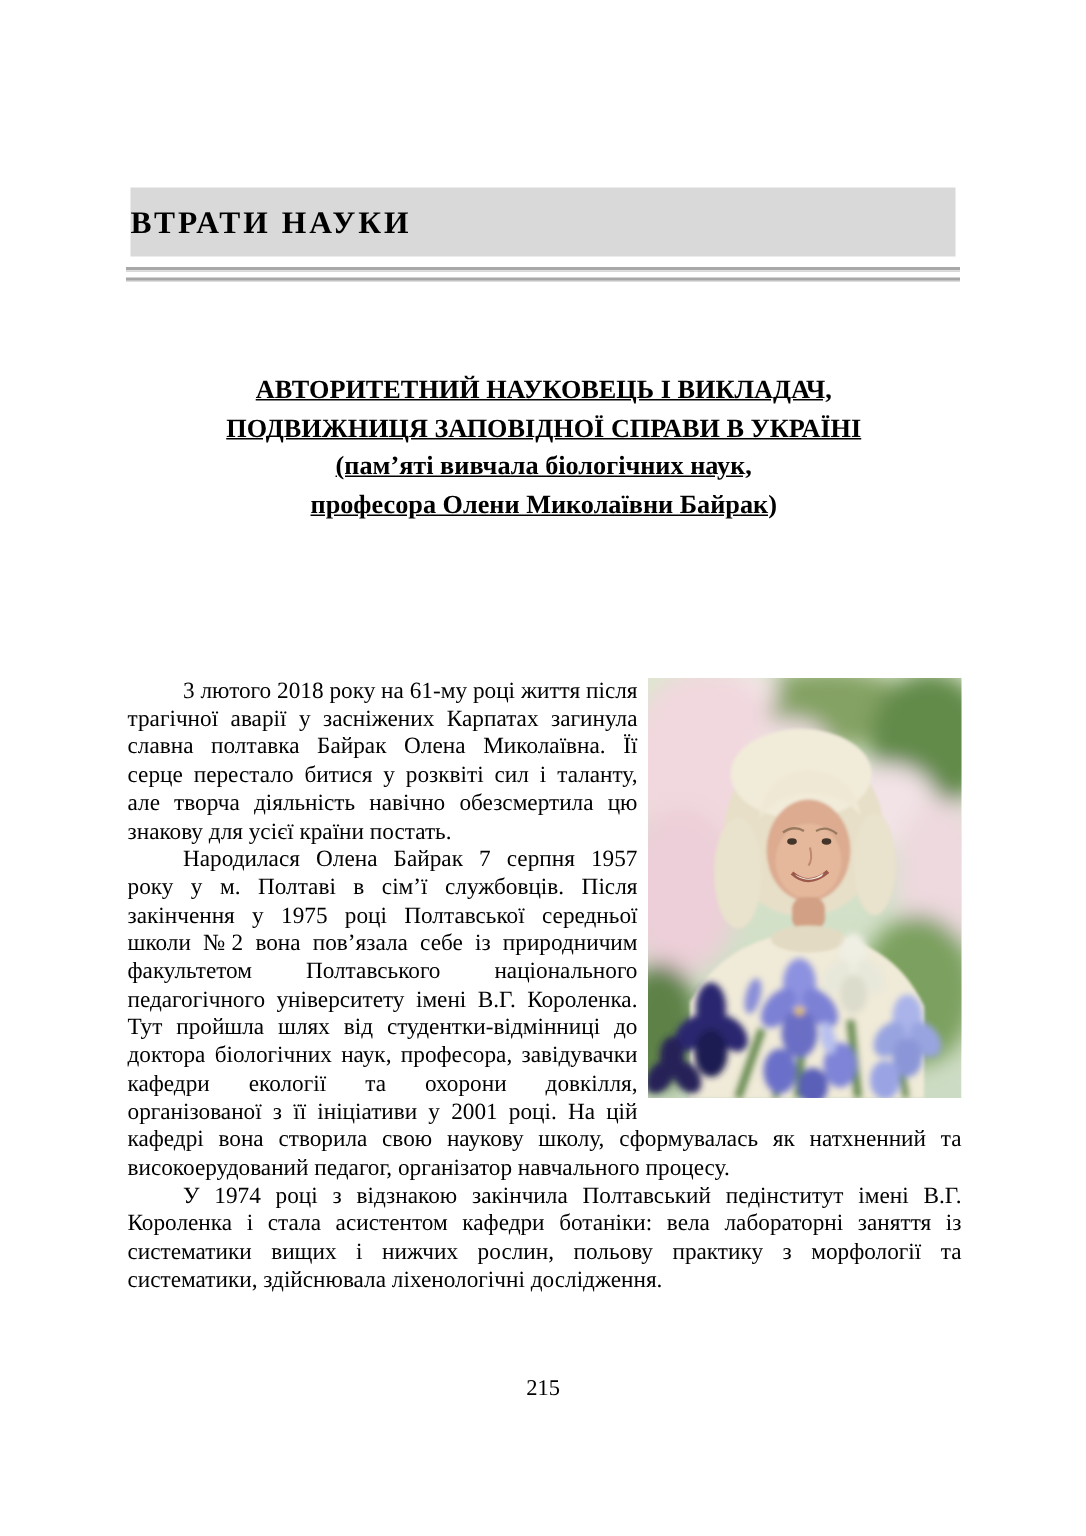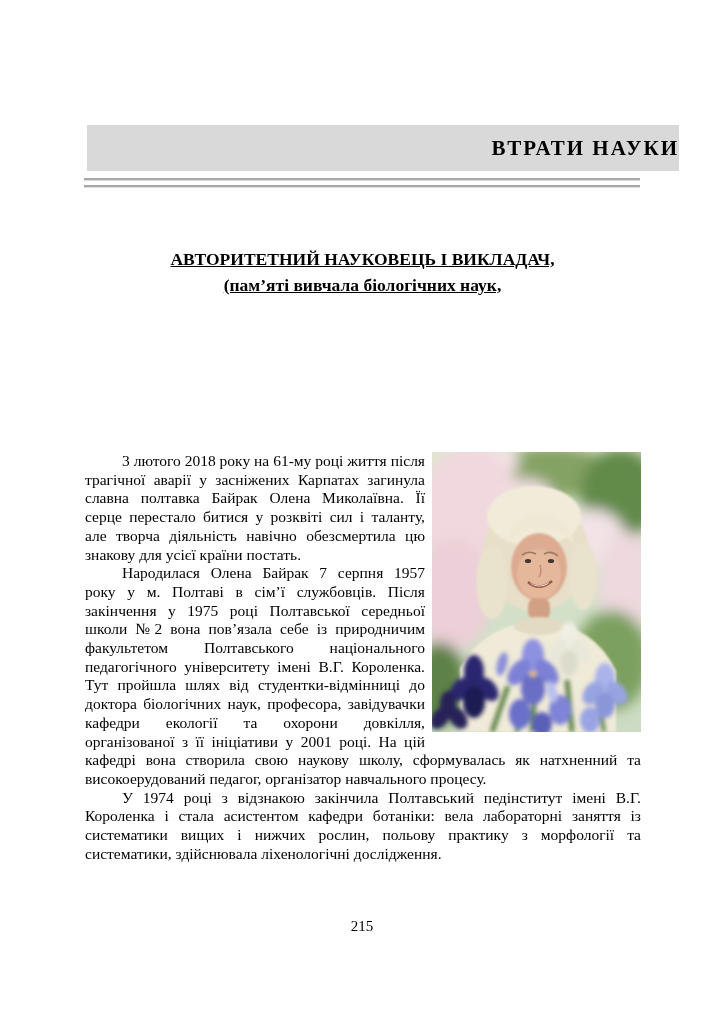--- a/index.html
+++ b/index.html
@@ -12,23 +12,23 @@
   }
   .page {
     position: relative;
     width: 724px; height: 1024px;
     background: #ffffff;
     overflow: hidden;
   }
   .section-banner {
     position: absolute;
     left: 87px; top: 125px;
-    width: 592px; height: 46px;
+    width: 550px; height: 46px;
     background: #d9d9d9;
-    display: flex; align-items: center; justify-content: flex-end; padding-left: 40px;
+    display: flex; align-items: center; justify-content: flex-start;
   }
   .section-banner span {
     font-weight: bold;
     font-size: 21px;
     letter-spacing: 2px;
   }
   .double-rule {
     position: absolute;
     left: 84px; top: 178px;
     width: 556px;
@@ -85,21 +85,23 @@
     <span>ВТРАТИ НАУКИ</span>
   </div>
 
   <div class="double-rule">
     <div class="rule-line" style="background: rgb(168, 168, 168);"></div>
     <div class="rule-line" style="background: rgb(168, 168, 168);"></div>
   </div>
 
   <div class="article-title">
     <div>АВТОРИТЕТНИЙ НАУКОВЕЦЬ І ВИКЛАДАЧ,</div>
+    <div>ПОДВИЖНИЦЯ ЗАПОВІДНОЇ СПРАВИ В УКРАЇНІ</div>
     <div>(пам’яті вивчала біологічних наук,</div>
+    <div>професора Олени Миколаївни Байрак)</div>
   </div>
 
   <div class="article-body">
     <div class="photo-float">
       <svg viewBox="0 0 209 280" width="209" height="280">
         <defs>
           <filter id="soft8" x="-40%" y="-40%" width="180%" height="180%">
               <feGaussianBlur stdDeviation="7"></feGaussianBlur>
             </filter>
           <filter id="soft2" x="-40%" y="-40%" width="180%" height="180%">

